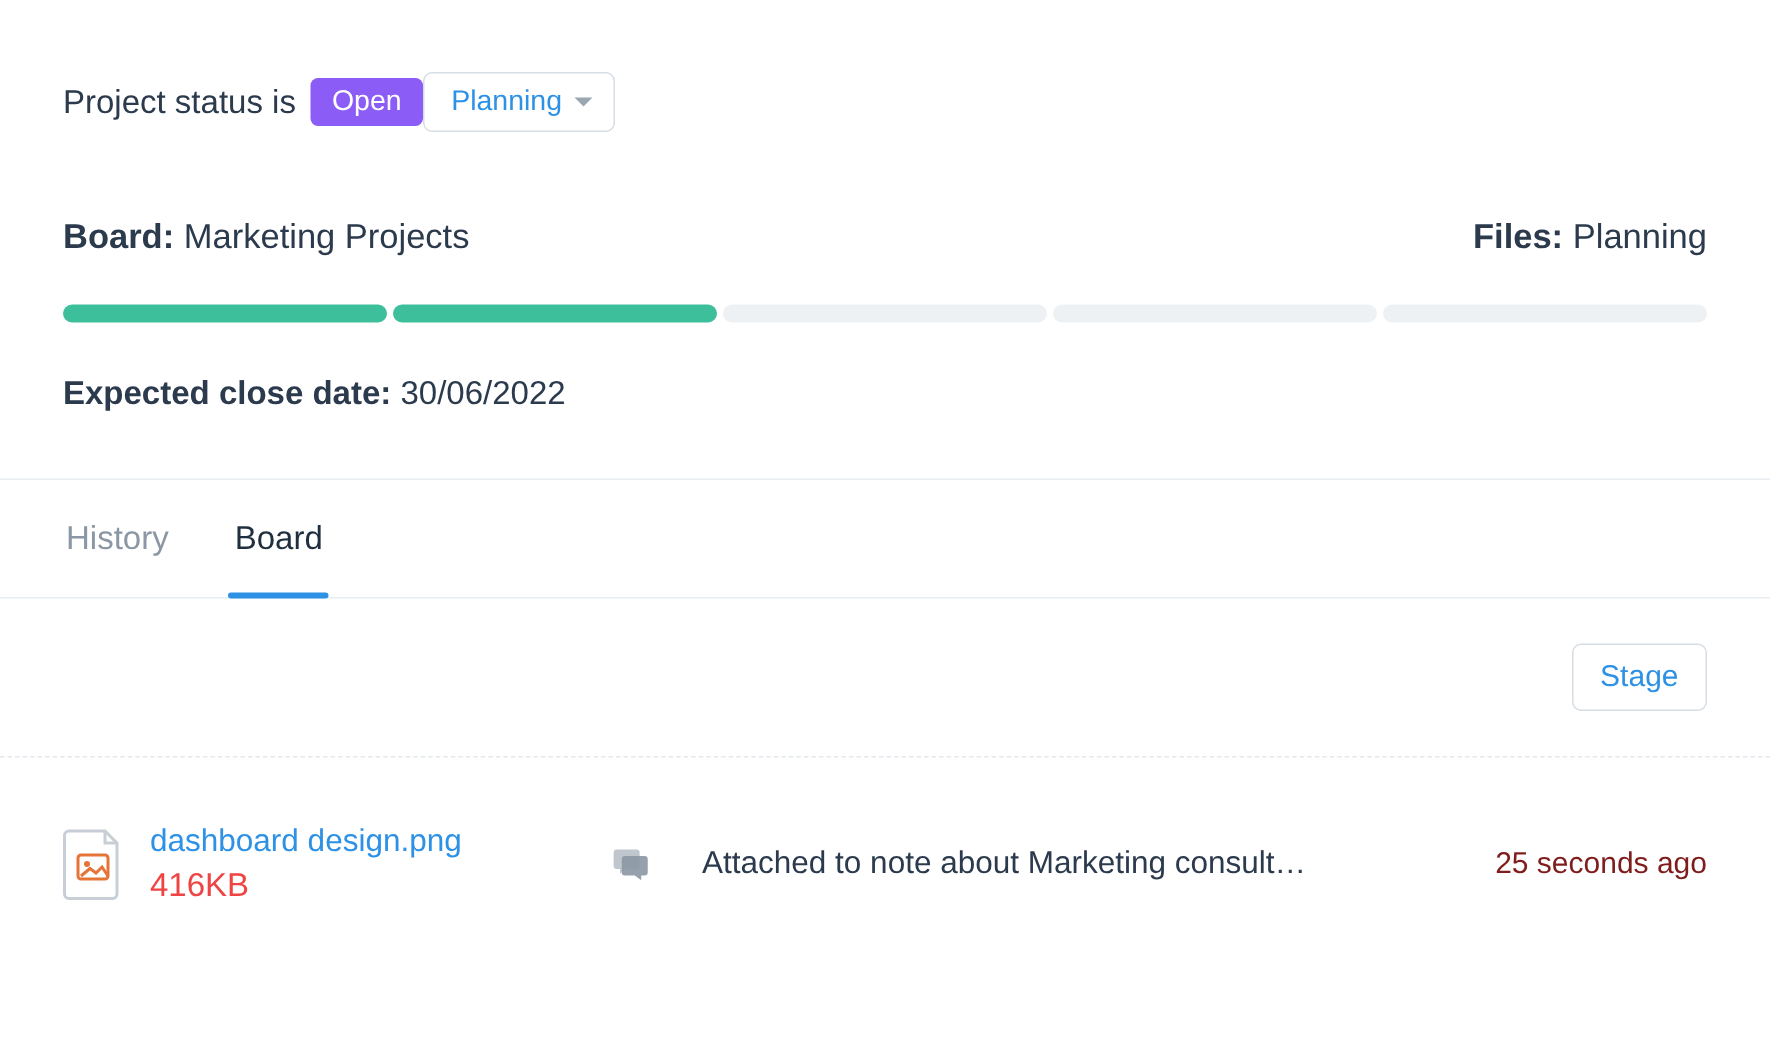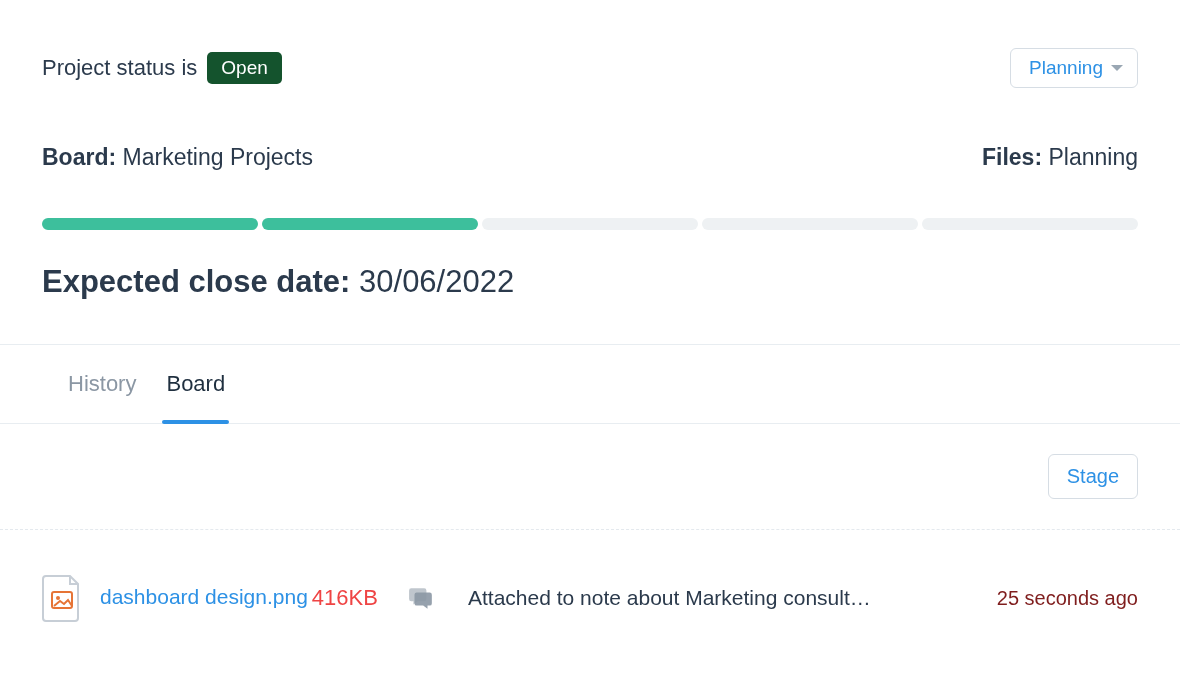--- a/index.html
+++ b/index.html
@@ -8,33 +8,33 @@
     background: #ffffff;
     color: #2b3a4c;
     width: 1180px;
     height: 692px;
   }
   .container {
     padding: 48px 42px 0 42px;
   }
   .status-row {
     display: flex;
-    justify-content: space-between;
+    justify-content: flex-start;
     align-items: center;
     margin-bottom: 56px;
   }
   .status-left {
     display: flex;
     align-items: center;
     gap: 10px;
     font-size: 22px;
     color: #2b3a4c;
   }
   .status-pill {
-    background: #14532d;
+    background: #8b5cf6;
     color: #fff;
     border-radius: 5px;
     padding: 5px 14px;
     font-size: 19px;
   }
   .stage-select {
     border: 1px solid #d6dde4;
     border-radius: 6px;
     padding: 8px 14px 8px 18px;
     display: flex;
@@ -49,49 +49,48 @@
     width: 0; height: 0;
     border-left: 6px solid transparent;
     border-right: 6px solid transparent;
     border-top: 6px solid #9aa7b3;
   }
   .board-row {
     display: flex;
     justify-content: space-between;
     font-size: 23px;
     color: #2b3a4c;
-    margin-bottom: 47px;
+    margin-bottom: 32px;
   }
   .bold { font-weight: 700; }
   .progress {
     display: flex;
     gap: 4px;
     margin-bottom: 34px;
   }
   .seg {
     height: 12px;
     flex: 1;
     background: #eef1f3;
     border-radius: 6px;
   }
   .seg.fill { background: #3dbf9c; }
   .close-date {
-    font-size: 31px;
+    font-size: 22px;
     color: #2b3a4c;
     padding-bottom: 44px;
   }
   .tabs-wrap {
     border-top: 1px solid #e8edf1;
     border-bottom: 1px solid #e8edf1;
   }
   .tabs {
     display: flex;
-    gap: 30px;
+    gap: 44px;
     padding: 0 44px;
-    margin-left: 24px;
   }
   .tab {
     font-size: 22px;
     padding: 26px 0 26px 0;
     color: #8b97a4;
     cursor: pointer;
     position: relative;
   }
   .tab.active {
     color: #1f2f3f;
@@ -126,23 +125,25 @@
     padding: 44px 42px 20px 42px;
     gap: 18px;
   }
   .file-icon {
     width: 40px;
     height: 48px;
     flex: 0 0 40px;
   }
   .file-meta {
     display: flex;
+    flex-direction: column;
     gap: 4px;
     width: 280px;
     flex: 0 0 280px;
+    justify-content: center;
   }
   .file-name {
     color: #2d91e5;
     font-size: 21px;
     cursor: pointer;
     white-space: nowrap;
     overflow: hidden;
     text-overflow: ellipsis;
   }
   .file-size {

